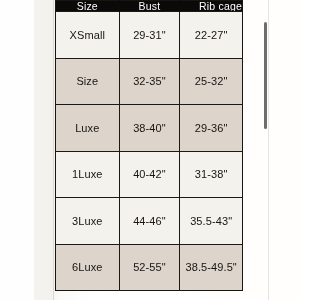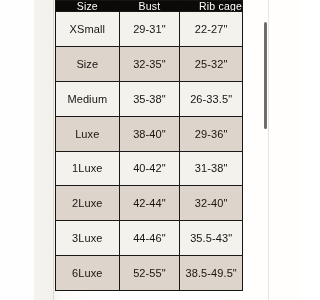--- a/index.html
+++ b/index.html
@@ -128,39 +128,29 @@
           <tr class="band-light">
             <td>XSmall</td>
             <td>29-31"</td>
             <td>22-27"</td>
           </tr>
           <tr class="band-dark">
             <td>Size</td>
             <td>32-35"</td>
             <td>25-32"</td>
           </tr>
-          <tr class="band-light">
-            <td>Medium</td>
-            <td>35-38"</td>
-            <td>26-33.5"</td>
-          </tr>
           <tr class="band-dark">
             <td>Luxe</td>
             <td>38-40"</td>
             <td>29-36"</td>
           </tr>
           <tr class="band-light">
             <td>1Luxe</td>
             <td>40-42"</td>
             <td>31-38"</td>
-          </tr>
-          <tr class="band-dark">
-            <td>2Luxe</td>
-            <td>42-44"</td>
-            <td>32-40"</td>
           </tr>
           <tr class="band-light">
             <td>3Luxe</td>
             <td>44-46"</td>
             <td>35.5-43"</td>
           </tr>
           <tr class="band-dark">
             <td>6Luxe</td>
             <td>52-55"</td>
             <td>38.5-49.5"</td>

